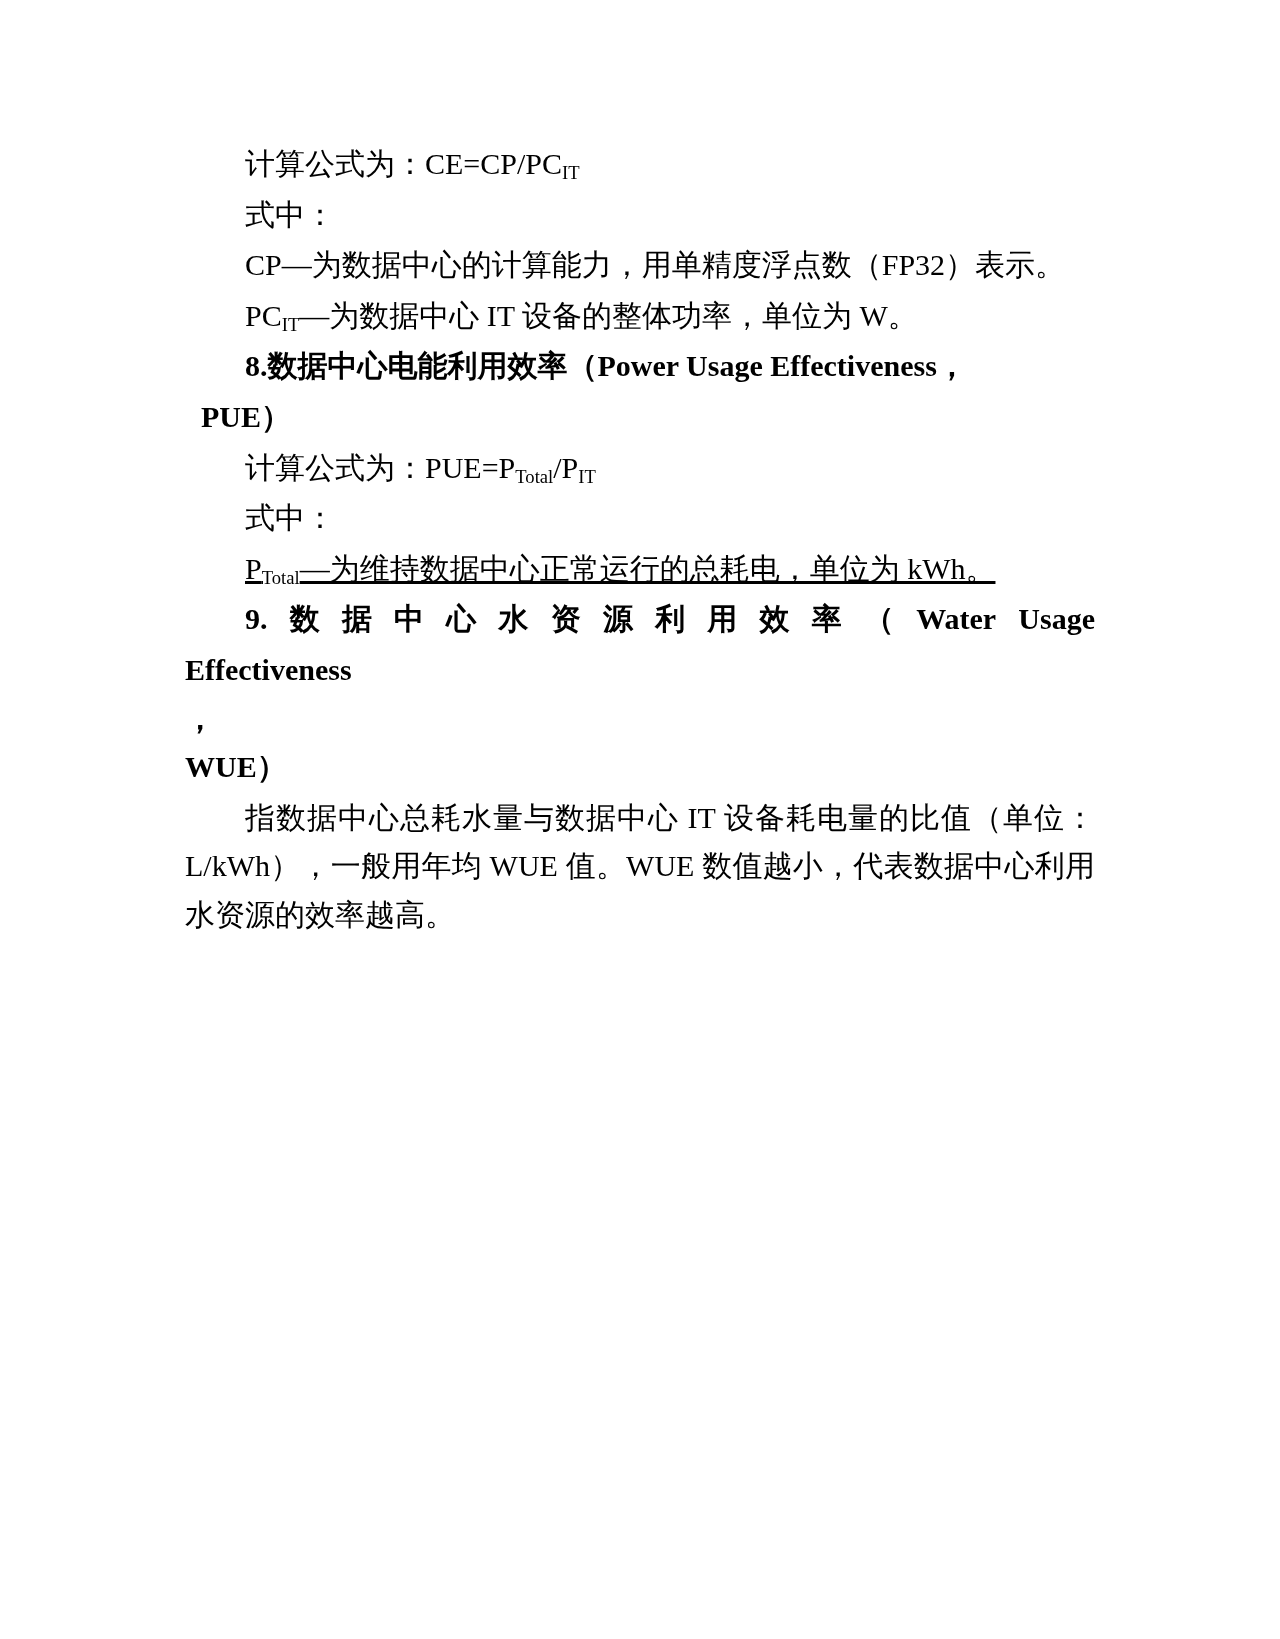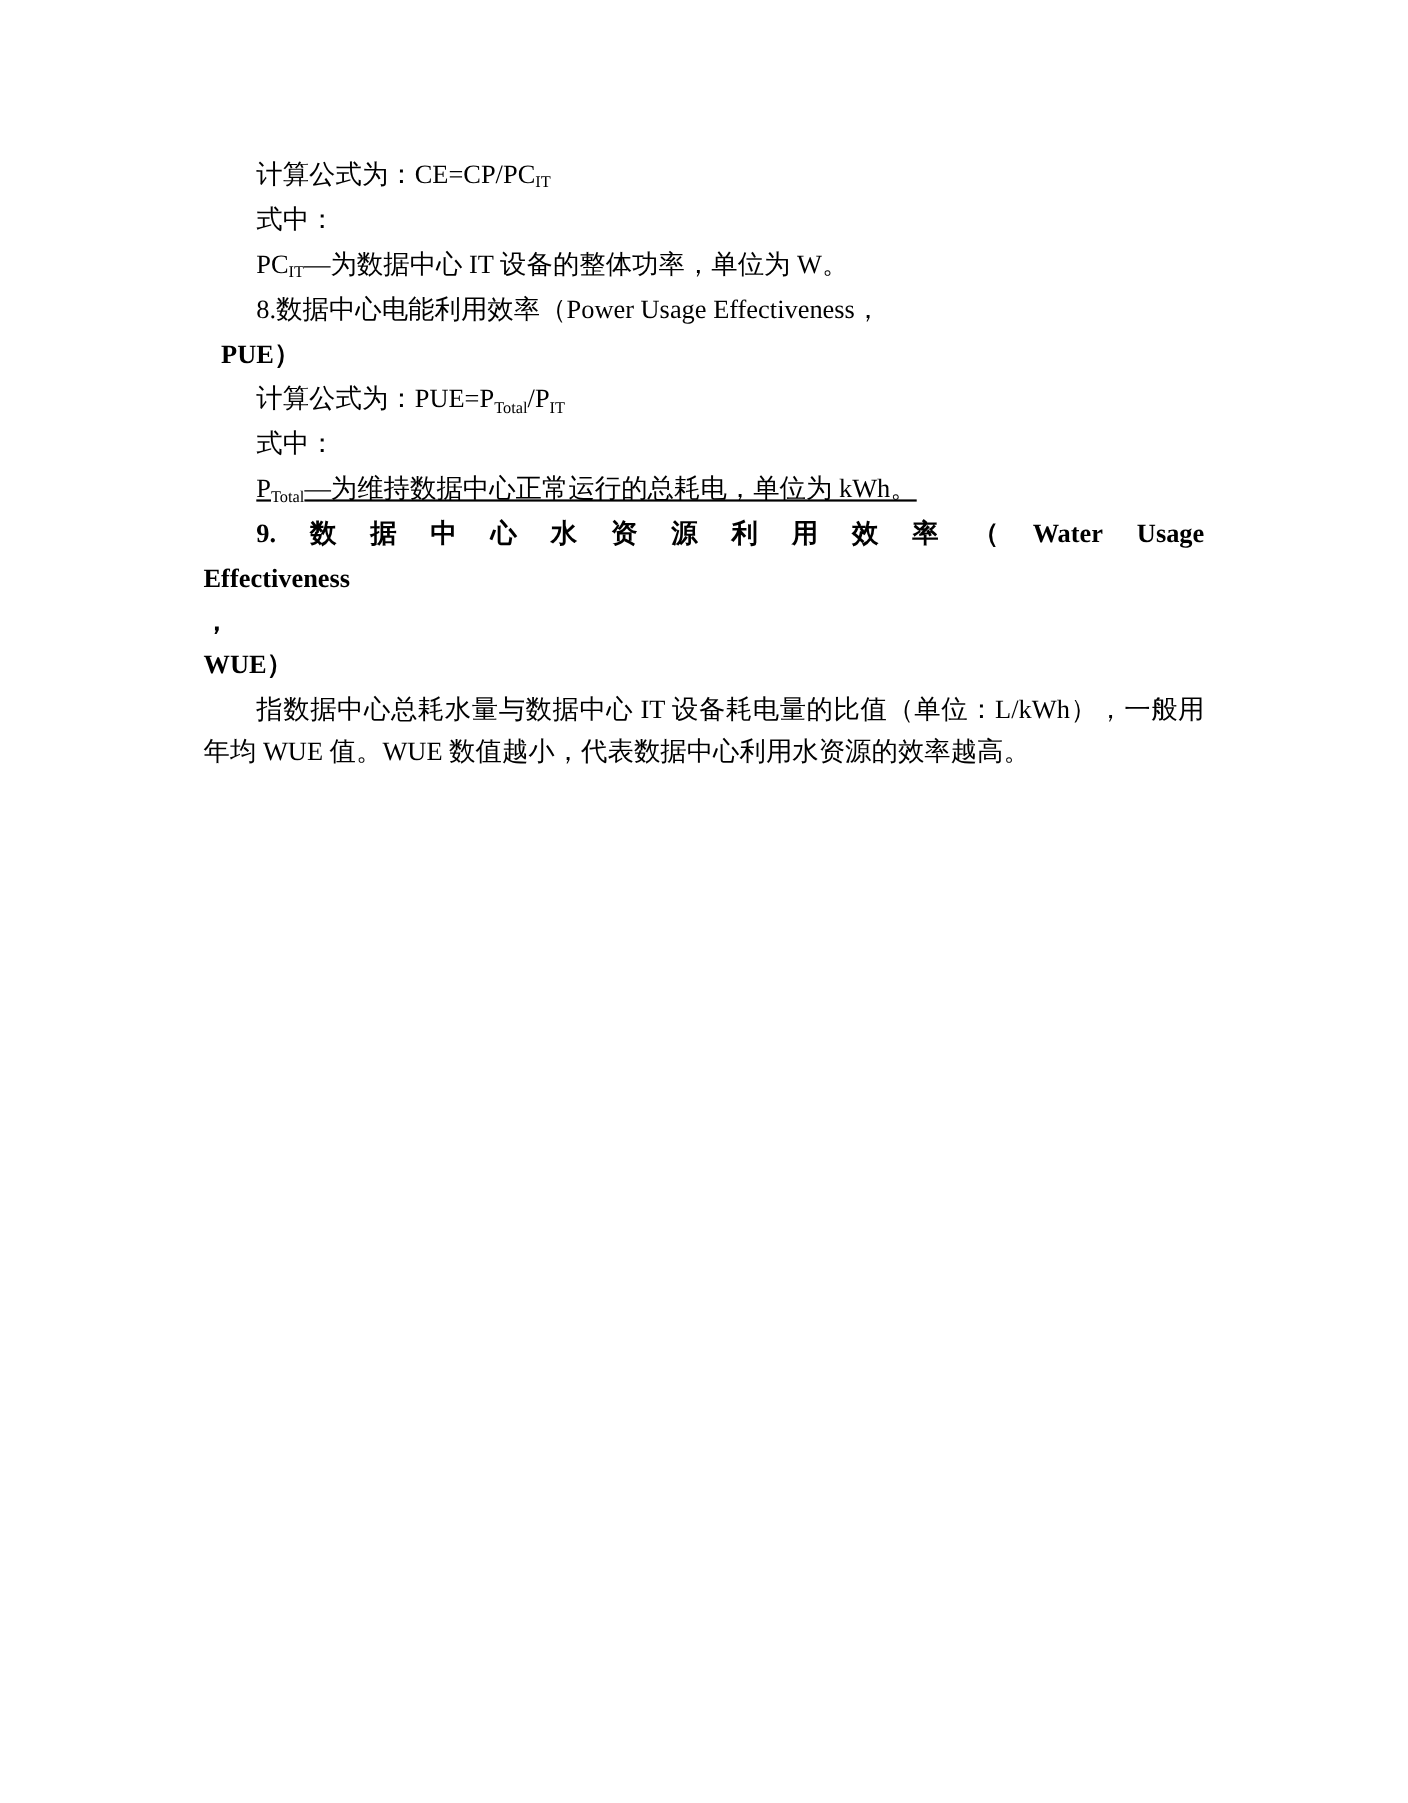--- a/index.html
+++ b/index.html
@@ -14,33 +14,33 @@
     color: #000000;
   }
   .page {
     position: relative;
     width: 1280px;
     height: 1639px;
     box-sizing: border-box;
     padding: 140px 185px 0 185px;
   }
   .doc-body {
-    font-size: 24px;
+    font-size: 30px;
     line-height: 1.62;
     text-align: justify;
     text-justify: inter-ideograph;
   }
   p {
     margin: 0 0 2px 0;
   }
   .indent {
     text-indent: 2em;
   }
   .heading {
-    font-weight: normal;
+    font-weight: bold;
     text-indent: 2em;
   }
   sub {
     font-size: 0.62em;
     vertical-align: baseline;
     position: relative;
     bottom: -0.28em;
   }
   .just-all {
     text-align: justify;
@@ -71,20 +71,21 @@
 </head>
 <body>
 
 <div class="page">
   <div class="doc-body">
 
     <p class="indent"><span>计算公式为：CE=CP/PC</span><sub>IT</sub></p>
 
     <p class="indent">式中：</p>
 
+    <p class="indent">CP—为数据中心的计算能力，用单精度浮点数（FP32）表示。</p>
 
     <p class="indent"><span>PC</span><sub>IT</sub><span>—为数据中心 IT 设备的整体功率，单位为 W。</span></p>
 
     <p class="heading">8.数据中心电能利用效率（Power Usage Effectiveness，</p>
     <p class="h8line2">PUE）</p>
 
 
     <p class="indent"><span>计算公式为：PUE=P</span><sub>Total</sub><span>/P</span><sub>IT</sub></p>
 
     <p class="indent">式中：</p>

